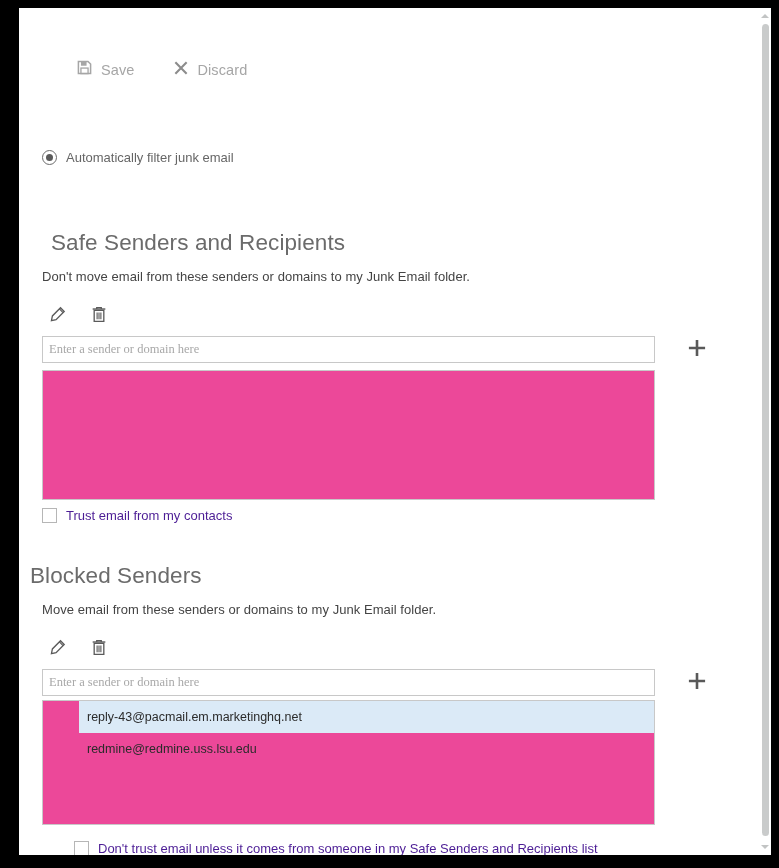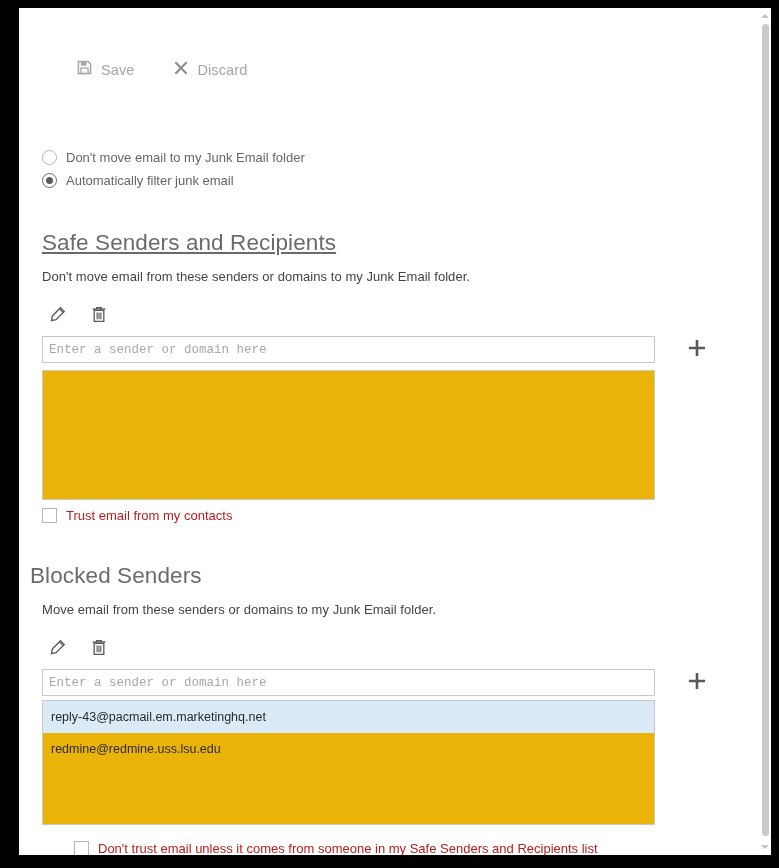--- a/index.html
+++ b/index.html
@@ -142,21 +142,21 @@
   }
 
   .entry-input {
     position: absolute;
     left: 23px;
     width: 613px;
     height: 27px;
     box-sizing: border-box;
     border: 1px solid #c8c8c8;
     background: #ffffff;
-    font-family: Liberation Mono, monospace;
+    font-family: Liberation Serif, serif;
     font-size: 12.5px;
     color: #333333;
     padding: 0 6px;
     outline: none;
   }
   .entry-input::placeholder { color: #a8a8a8; }
 
   .add-btn {
     position: absolute;
     left: 662px;
@@ -167,22 +167,23 @@
     justify-content: center;
     cursor: default;
   }
 
   .listbox {
     position: absolute;
     left: 23px;
     width: 613px;
     box-sizing: border-box;
     border: 1px solid #c8c8c8;
-    background: #eab308;
+    background: #ec4899;
     overflow: hidden;
+    padding-left: 36px;
   }
   .list-item {
     height: 32px;
     display: flex;
     align-items: center;
     padding: 0 8px;
     font-size: 12.5px;
     color: #2b2b2b;
     cursor: default;
     white-space: nowrap;
@@ -201,21 +202,21 @@
   .check-mark {
     width: 15px;
     height: 15px;
     box-sizing: border-box;
     border: 1px solid #b6b6b6;
     background: #ffffff;
     flex: 0 0 auto;
   }
   .check-label {
     font-size: 13px;
-    color: #b91c1c;
+    color: #4c1d95;
     white-space: nowrap;
   }
 
   
   #scrollbar {
     position: absolute;
     right: 0;
     top: 0;
     width: 12px;
     height: 847px;
@@ -274,31 +275,27 @@
             <path d="M2.4 2.4L13.6 13.6M13.6 2.4L2.4 13.6" stroke="#8c8c8c" stroke-width="2.4" stroke-linecap="square"></path>
           </svg>
         </span>
         <span class="tool-label">Discard</span>
       </div>
     </div>
 
 
     <div class="radio-group">
       <div class="radio-row">
-        <span class="radio-mark"></span>
-        <span class="radio-label">Don't move email to my Junk Email folder</span>
-      </div>
-      <div class="radio-row">
         <span class="radio-mark checked"></span>
         <span class="radio-label">Automatically filter junk email</span>
       </div>
     </div>
 
     <div class="list-section" style="top:0;">
-      <div class="section-title" style="position:absolute;left:23px;top:222px;text-decoration:underline;">Safe Senders and Recipients</div>
+      <div class="section-title" style="position:absolute;left:32px;top:222px;">Safe Senders and Recipients</div>
       <div class="section-desc" style="position:absolute;left:23px;top:261px;">Don't move email from these senders or domains to my Junk Email folder.</div>
 
       <div class="icon-row" style="top:296px;">
         <div class="icon-btn">
           <span>
             <svg width="17" height="17" viewBox="0 0 18 18">
               <path d="M12.2 1.9l3.9 3.9-8.6 8.6-4.9 1 1-4.9 8.6-8.6z" fill="none" stroke="#5a5a5a" stroke-width="1.4"></path>
               <path d="M11.0 3.1l3.9 3.9" stroke="#5a5a5a" stroke-width="1.3"></path>
             </svg>
           </span>

